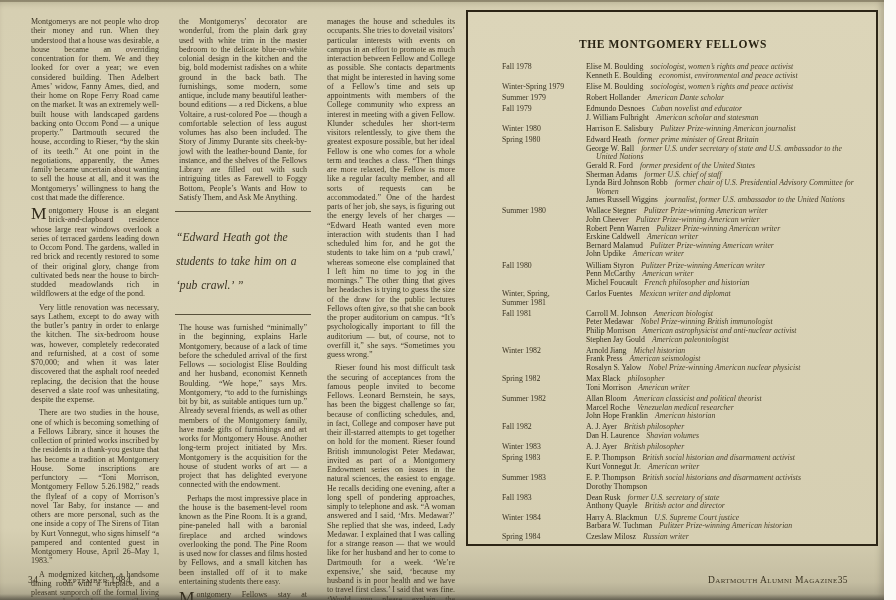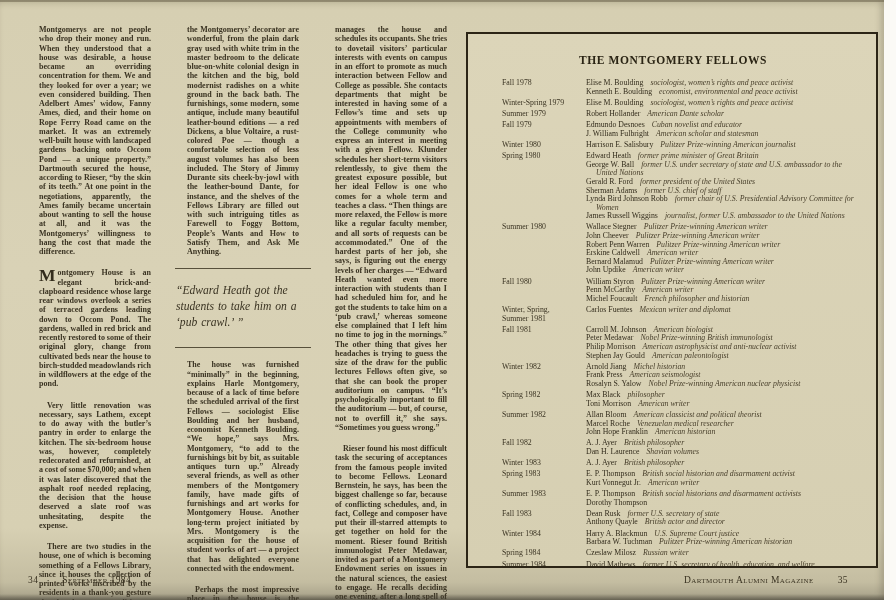--- a/index.html
+++ b/index.html
@@ -7,46 +7,46 @@
   .spread{position:absolute;left:0;top:0;width:884px;height:600px;
     background:linear-gradient(180deg,#c9c2a4 0px,#d6cfb2 10px,#d9d2b6 45%,#d7d0b3 88%,#c4bda1 97%,#a49e87 100%);
     box-shadow:inset -3px 0 6px rgba(60,55,40,.25);}
   .spread::before{content:'';position:absolute;left:0;top:0;right:0;height:2px;background:rgba(90,82,60,.45);}
   .spread::after{content:'';position:absolute;left:0;right:0;bottom:0;height:6px;
     background:linear-gradient(180deg,rgba(80,75,60,0),rgba(70,66,54,.6));}
   
   .textcols{position:absolute;left:27px;top:13px;width:432px;display:flex;gap:12px;}
   .col{width:136px;text-align:justify;font-size:8px;line-height:9.25px;color:#3a3322;
     letter-spacing:0;word-spacing:-0.2px;}
-  .body-p{margin:12px;font-weight:bold;}
+  .body-p{margin:4px;}
   .body-p.indent{text-indent:8px;}
   .dropcap{float:left;font-size:17.5px;line-height:14px;padding:0 2px 0 0;color:#332c1c;}
   .pullquote{border-top:1px solid #57503b;border-bottom:1px solid #57503b;
     margin:9px 0 8px 0;padding:14px 1px 16px 1px;font-style:italic;
-    font-size:11.6px;line-height:16px;color:#3a3322;text-align:left;word-spacing:1px;}
+    font-size:11.6px;line-height:24px;color:#3a3322;text-align:left;word-spacing:1px;}
   
-  .fellows-box{position:absolute;left:466px;top:32px;width:412px;height:536px;box-sizing:border-box;
+  .fellows-box{position:absolute;left:466px;top:10px;width:412px;height:536px;box-sizing:border-box;
     border:2px solid #2c2516;background:linear-gradient(180deg,#dcd5b9,#d6cfb2);
-    padding:12px 14px 6px 16px;overflow:hidden;}
+    padding:18px 14px 6px 16px;overflow:hidden;}
   .fellows-title{text-align:center;font-weight:bold;font-size:11.5px;letter-spacing:.6px;
     color:#2a2414;margin:8px 0 13px 0;}
   .frows{padding-left:18px;}
   .frow{display:flex;margin-bottom:2.6px;}
   .fterm{flex:0 0 84px;font-size:7.8px;line-height:8.6px;color:#3a3322;white-space:pre-line;}
   .ffellows{flex:1;font-size:7.8px;line-height:8.6px;}
   .fline{text-indent:-10px;padding-left:10px;}
   .fname{color:#332c1c;}
   .fdesc{font-style:italic;margin-left:7px;color:#473e2a;}
   
   .footer{position:absolute;top:575px;font-variant:small-caps;font-size:9.5px;color:#3a3322;letter-spacing:.4px;}
   .footer-left{left:28px;}
   .footer-right{right:36px;text-align:right;}
   .footer .pnum{font-variant:normal;}
   .footer-left .pnum{margin-right:24px;}
-  .footer-right .pnum{margin-left:24px;text-align:center;}
+  .footer-right .pnum{text-align:center;}
 </style>
 </head>
 <body>
 
 <div class="spread">
 
   <div class="textcols">
     <div class="col">
         <p class="body-p">Montgomerys are not people who drop their money and run. When they understood that a house was desirable, a house became an overriding concentration for them. We and they looked for over a year; we even considered building. Then Adelbert Ames’ widow, Fanny Ames, died, and their home on Rope Ferry Road came on the market. It was an extremely well-built house with landscaped gardens backing onto Occom Pond — a unique property.” Dartmouth secured the house, according to Rieser, “by the skin of its teeth.” At one point in the negotiations, apparently, the Ames family became uncertain about wanting to sell the house at all, and it was the Montgomerys’ willingness to hang the cost that made the difference.</p>
         <p class="body-p"><span class="dropcap">M</span>ontgomery House is an elegant brick-and-clapboard residence whose large rear windows overlook a series of terraced gardens leading down to Occom Pond. The gardens, walled in red brick and recently restored to some of their original glory, change from cultivated beds near the house to birch-studded meadowlands rich in wildflowers at the edge of the pond.</p>

